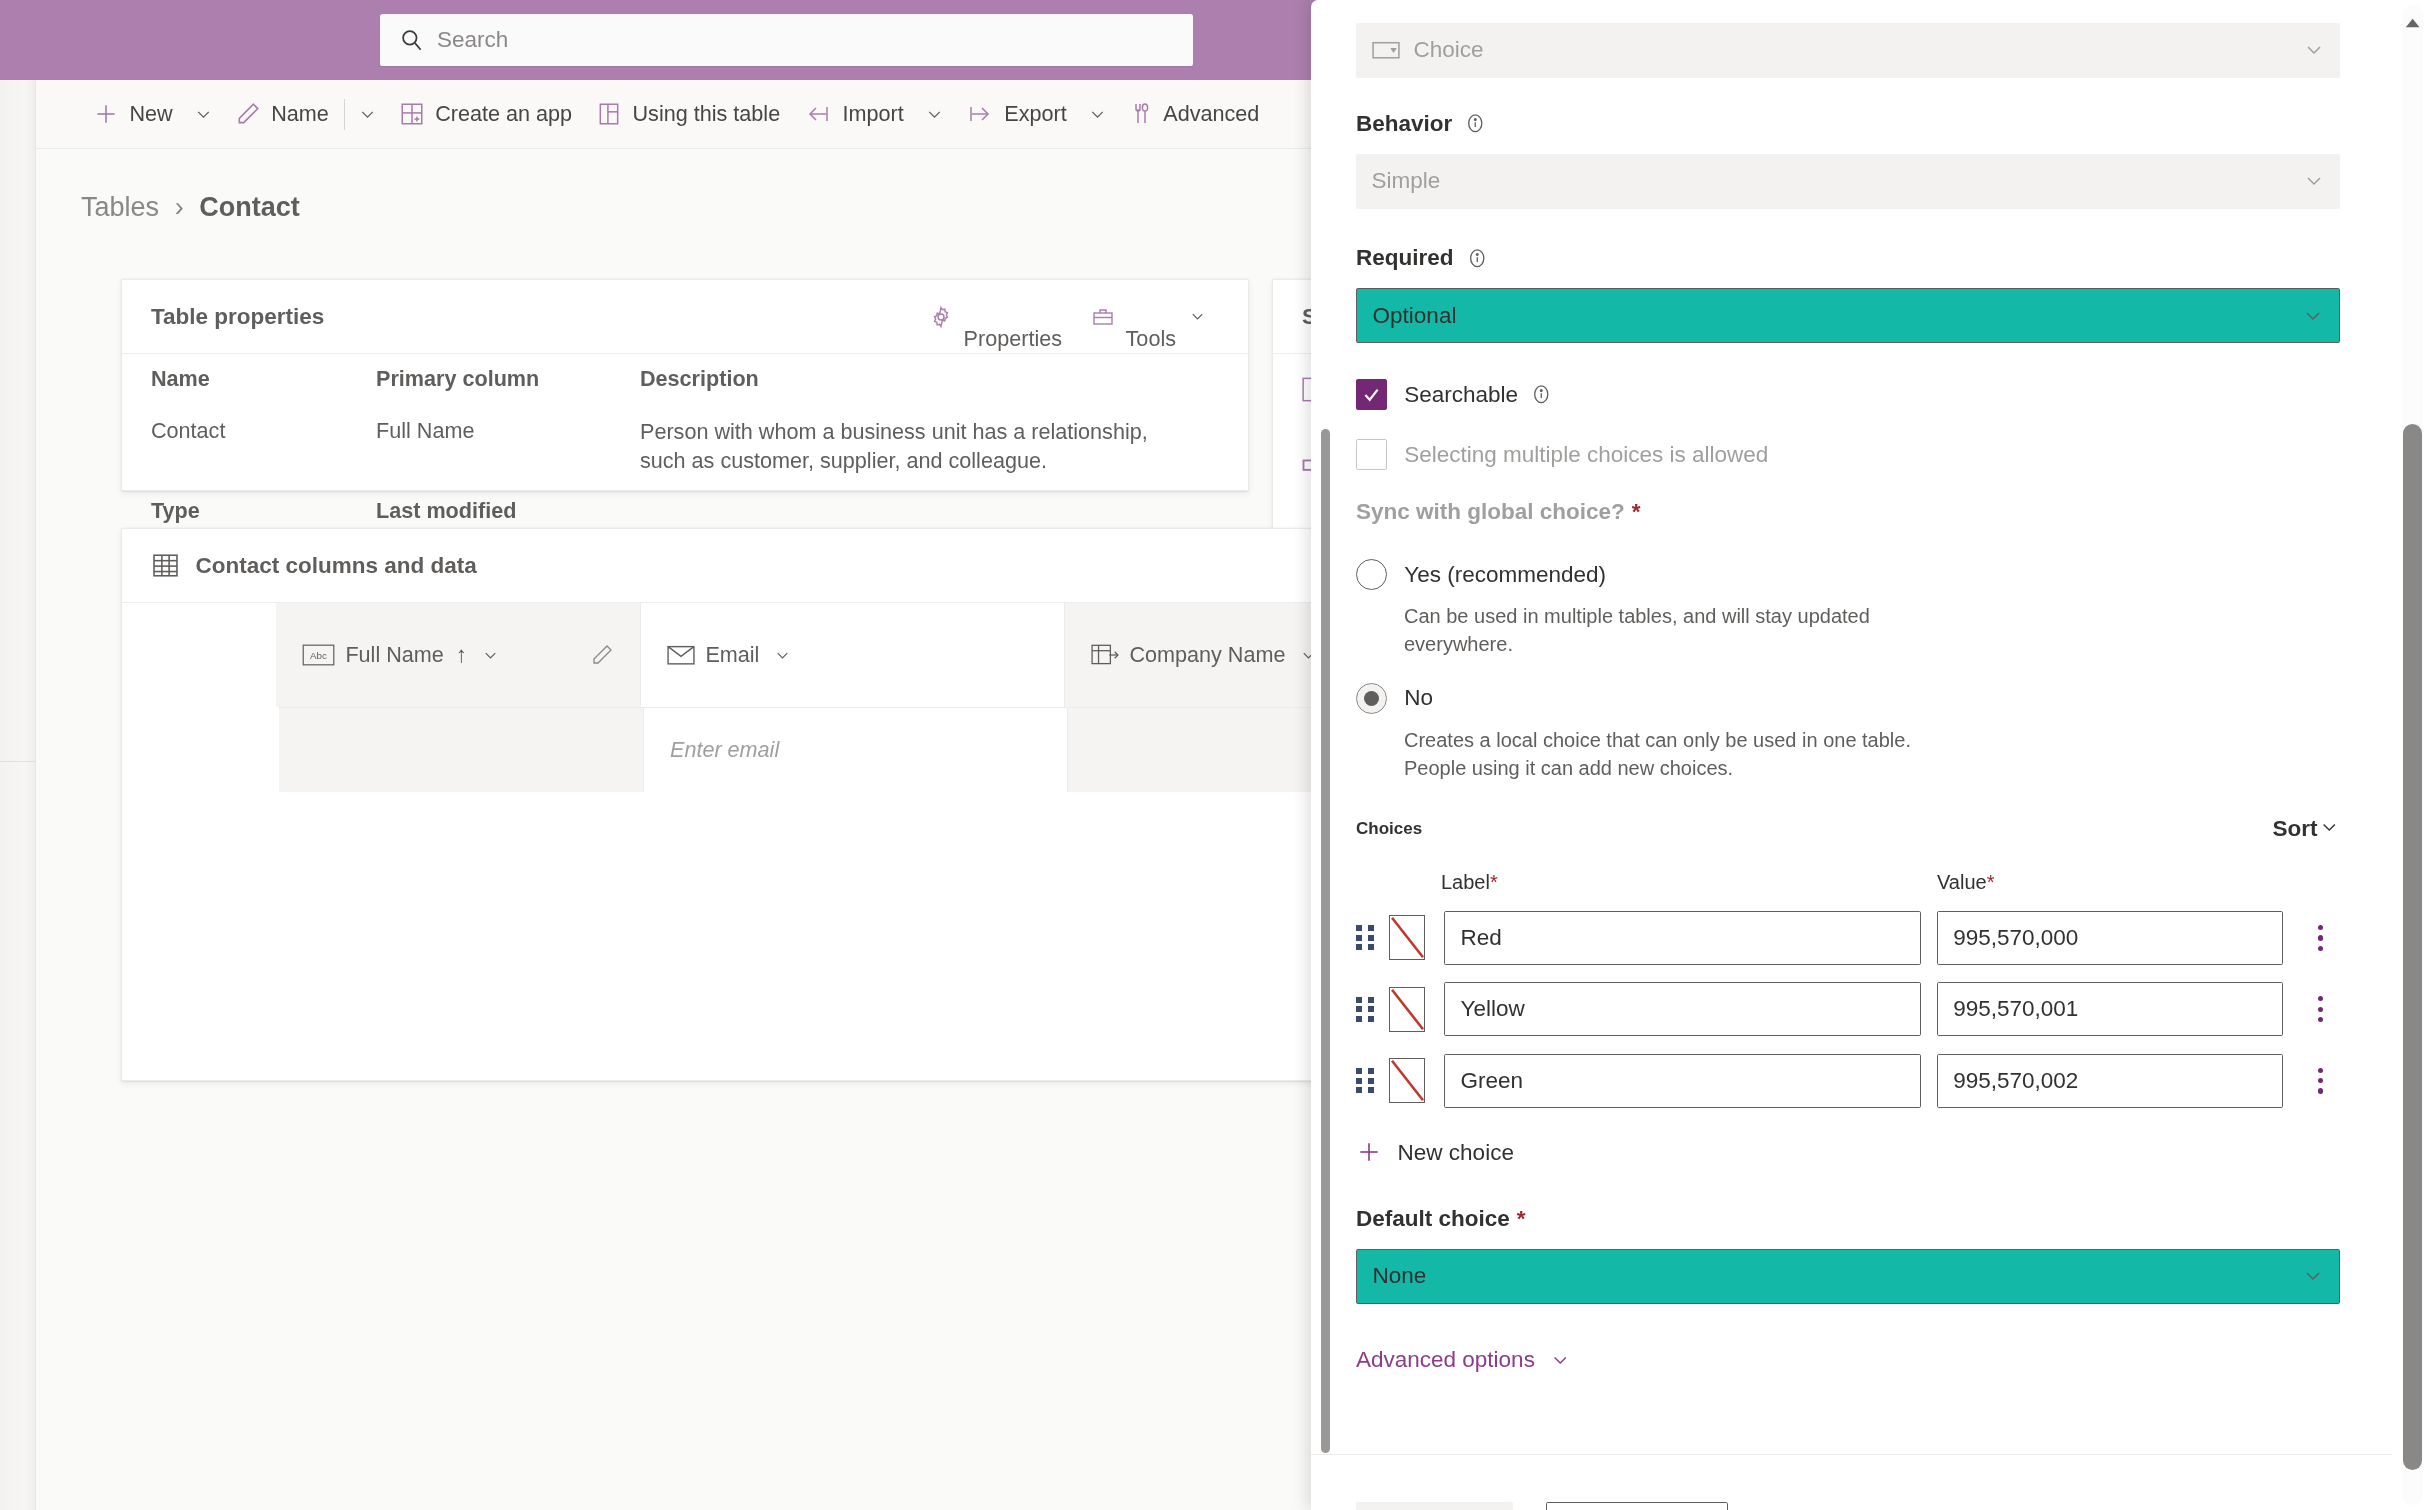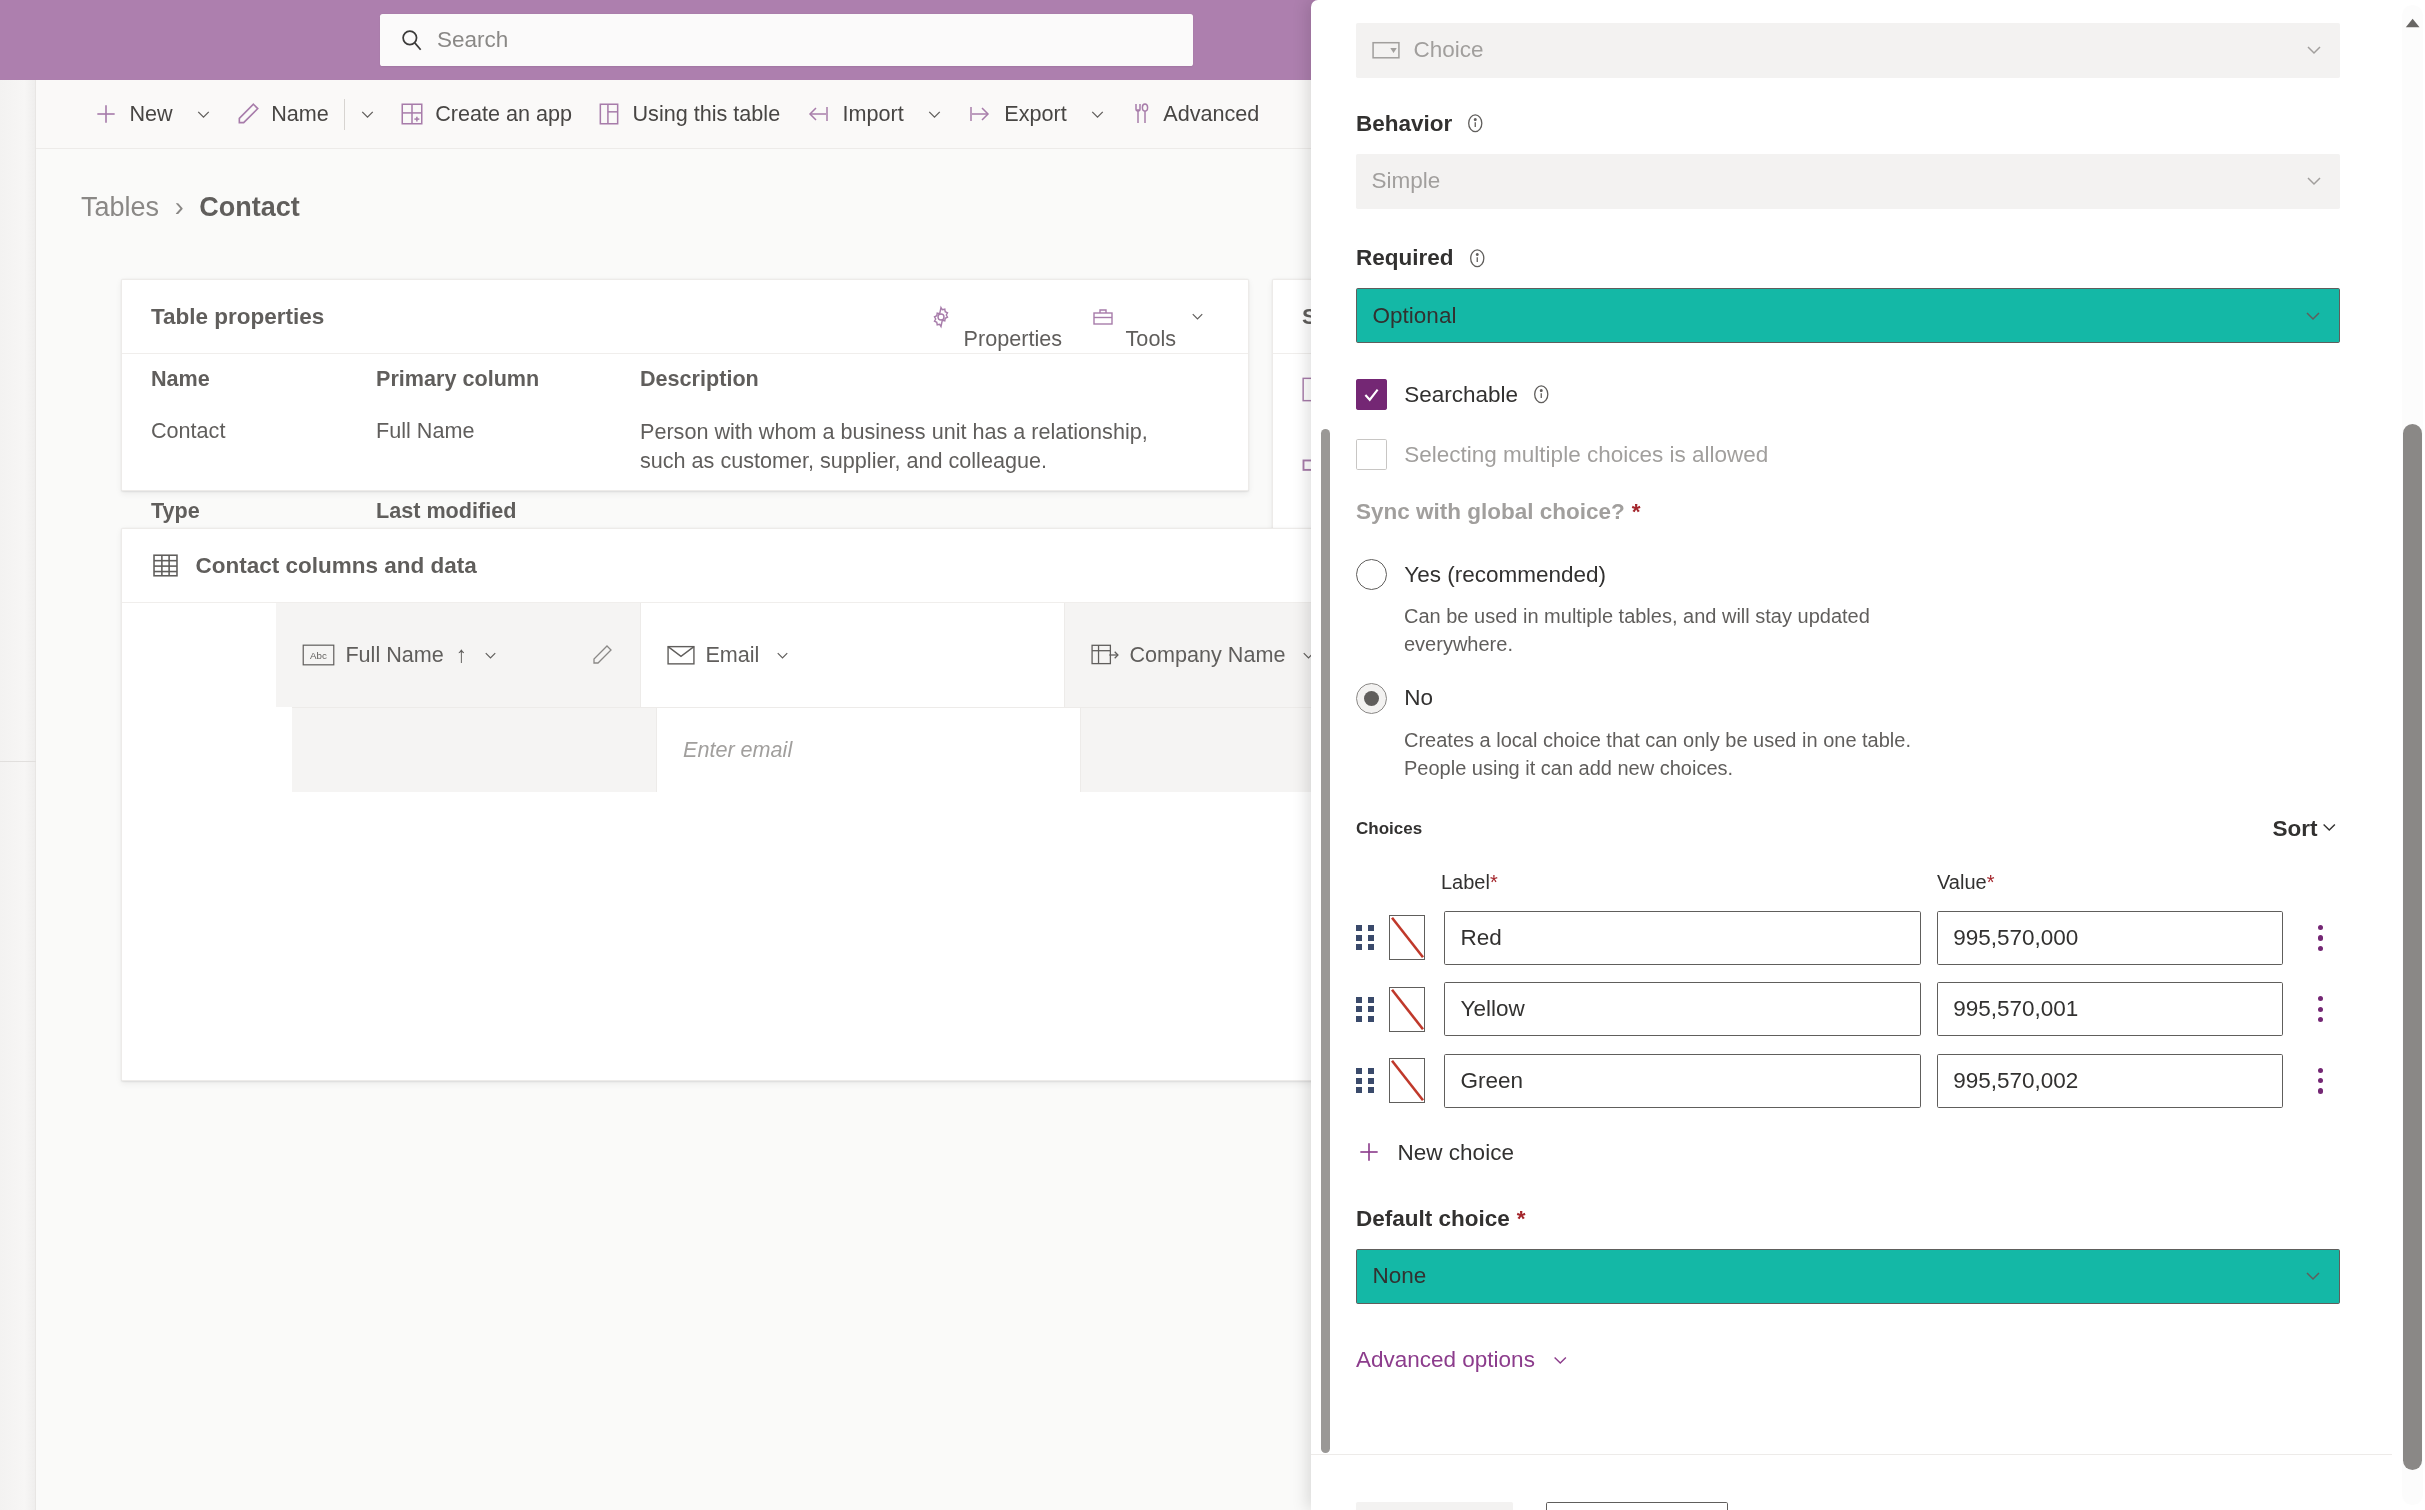--- a/index.html
+++ b/index.html
@@ -85,21 +85,21 @@
   .schema-icons { position: absolute; left: 29px; top: 95px; display: flex; flex-direction: column; gap: 40px; }
 
   #cols-card { left: 85px; top: 379px; width: 1954px; height: 553px; }
   .grid-hd-row { position: absolute; left: 0; top: 74px; width: 100%; height: 104px; display: flex; }
   .gcell {
     display: flex; align-items: center; padding: 0 26px; border-right: 0.9px solid #edebe9;
     font-size: 21.6px; color: #605e5c;
   }
   .gcell .gi { margin-right: 10.4px; display: inline-flex; }
   .gcell.shade { background: #f5f4f3; }
-  .grid-row { position: absolute; left: 16px; top: 178px; width: 100%; height: 85px; display: flex; }
+  .grid-row { position: absolute; left: 3px; top: 178px; width: 100%; height: 85px; display: flex; }
   .gdata { display: flex; align-items: center; padding: 0 26px; border-right: 0.9px solid #edebe9; border-top: 0.9px solid #edebe9; }
   .gdata.shade { background: #f5f4f3; }
   .gplace { font-size: 21.6px; color: #a19f9d; font-style: italic; }
   .gw1 { width: 154px; }
   .gw2 { width: 365px; }
   .gw3 { width: 424px; }
   .gw4 { width: 432px; }
 
   
   .panel {

